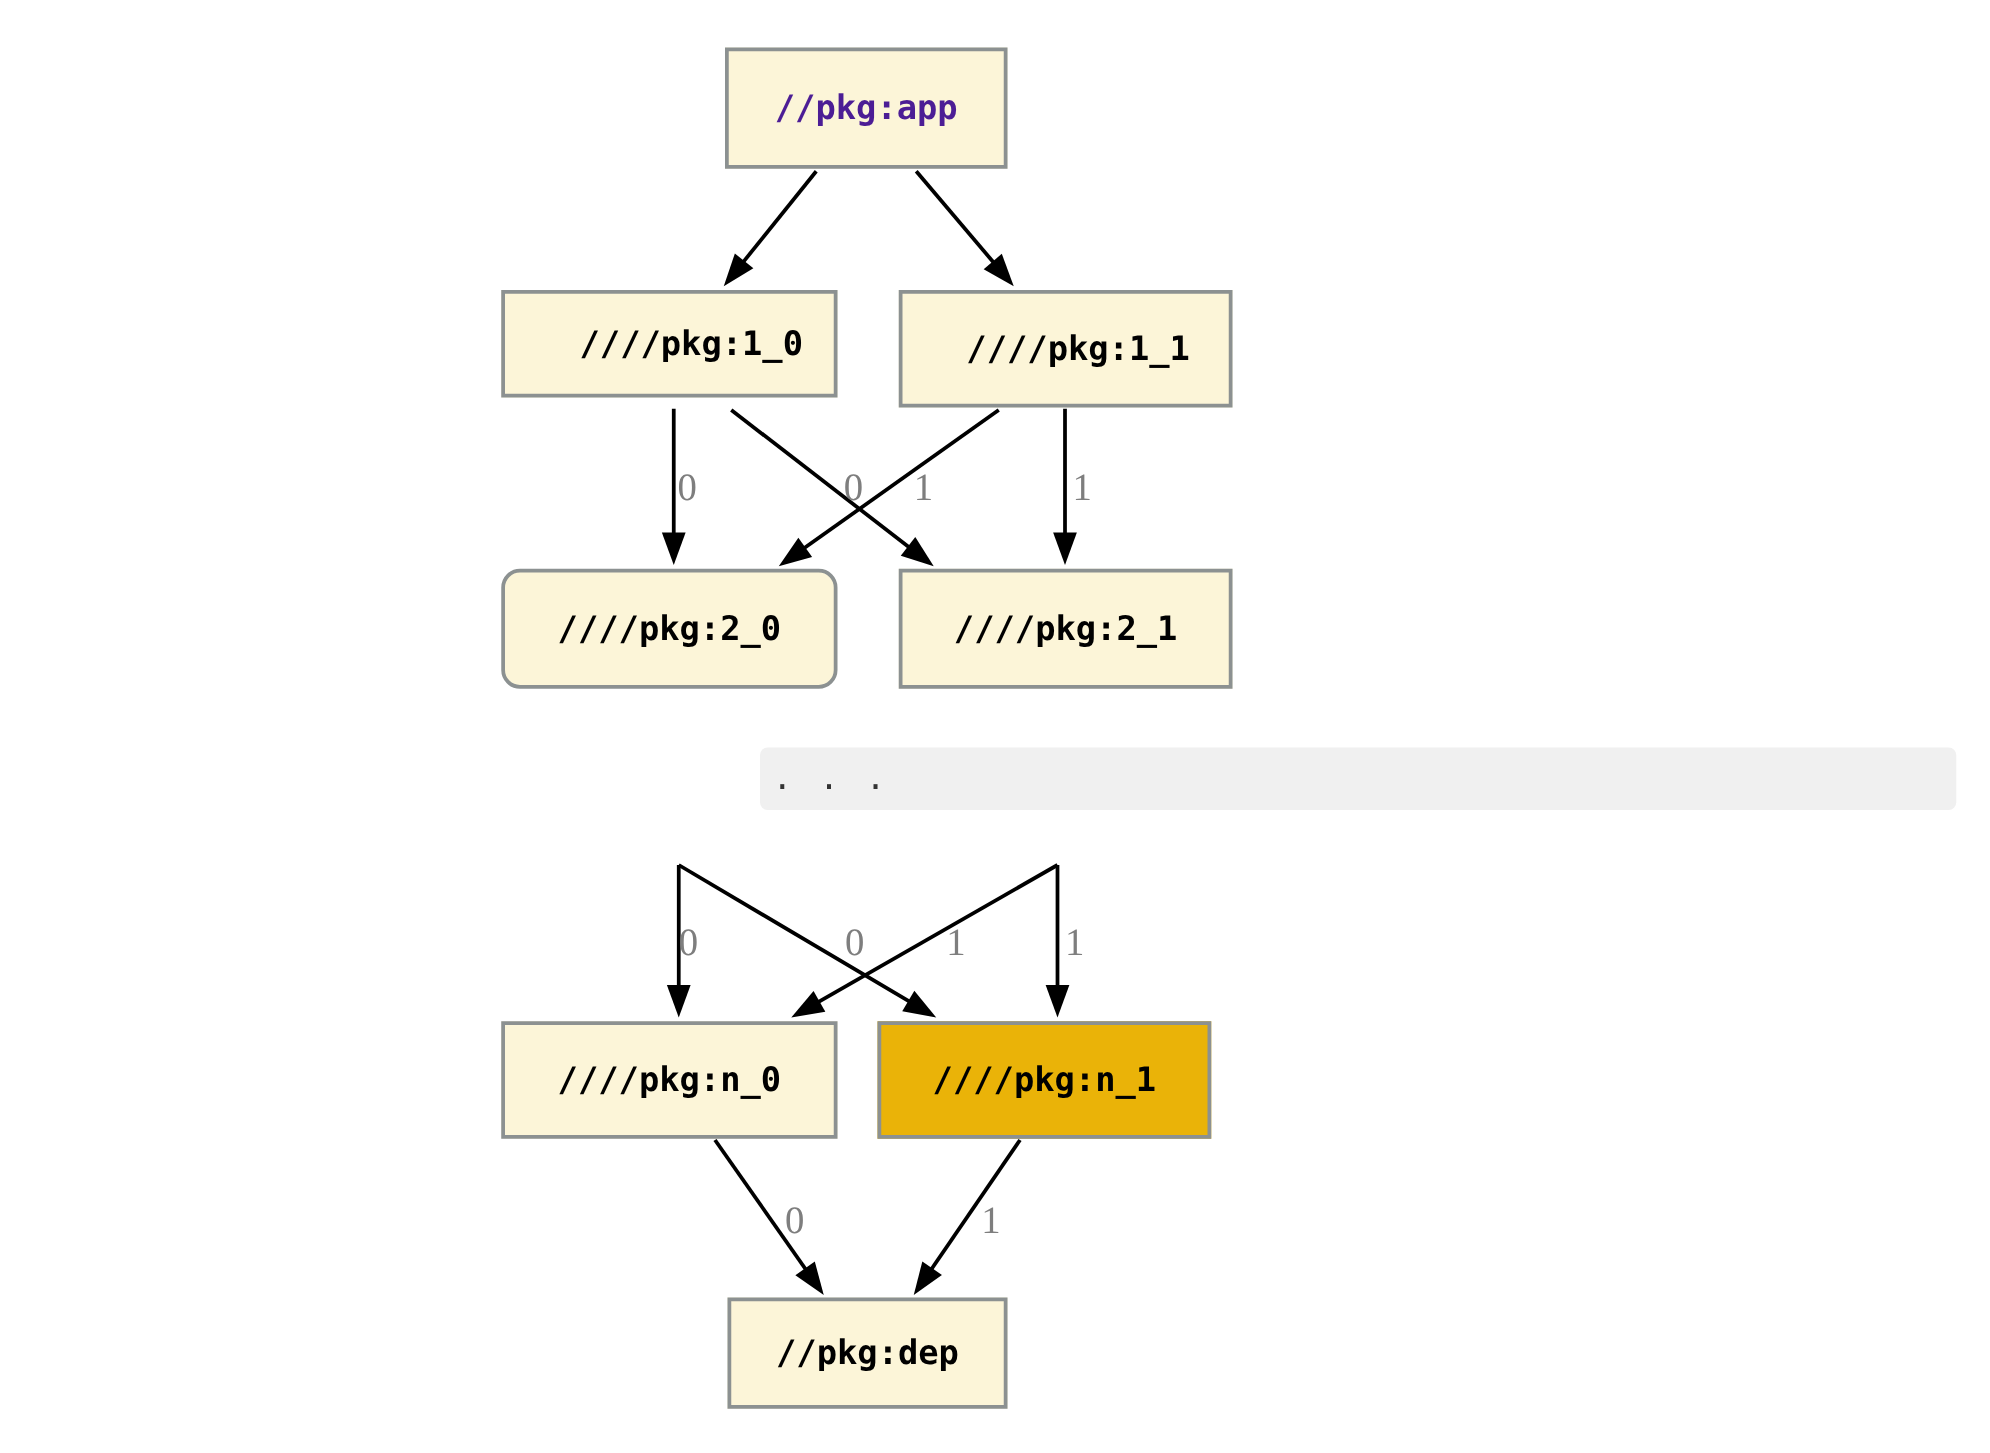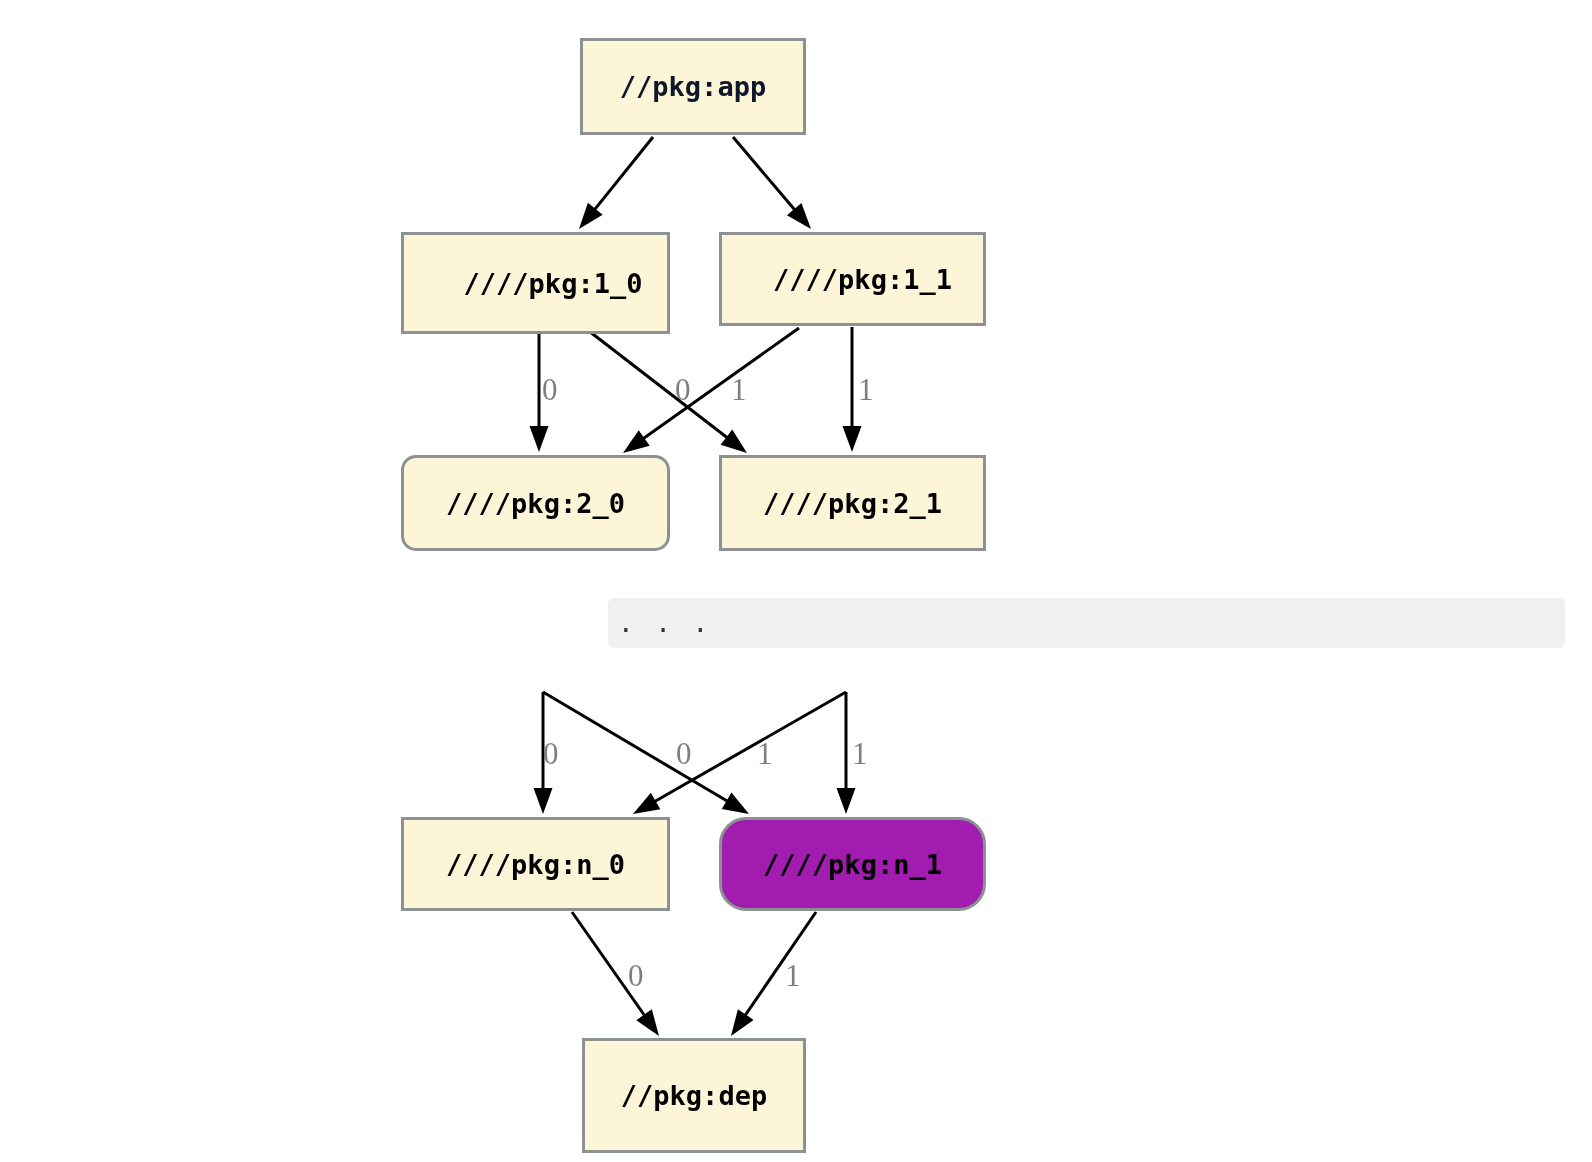--- a/index.html
+++ b/index.html
@@ -80,42 +80,42 @@
       <line x1="846" y1="692" x2="652.090308497043" y2="803.0656448984073" stroke="#000000" stroke-width="3"></line>
       <polygon points="633,814 650.8396203389995,792.8340380289401 660.2829270176477,809.3211226400226" fill="#000000"></polygon>
       <line x1="846" y1="692" x2="846" y2="792" stroke="#000000" stroke-width="3"></line>
       <polygon points="846,814 836.5,788 855.5,788" fill="#000000"></polygon>
       <line x1="572" y1="912" x2="646.3643408431809" y2="1017.9905547649936" stroke="#000000" stroke-width="3"></line>
       <polygon points="659,1036 636.2901423722793,1020.1724175399825 651.8437541661484,1009.2598028136388" fill="#000000"></polygon>
       <line x1="816" y1="912" x2="743.438779776747" y2="1017.8540153845103" stroke="#000000" stroke-width="3"></line>
       <polygon points="731,1036 737.8646100158304,1009.1834541871896 753.5361421837534,1019.9260367216528" fill="#000000"></polygon>
     </svg>
 
-  <div class="node" style="left: 580px; top: 38px; width: 226px; height: 97px; background: rgb(252, 245, 216); border-color: rgb(140, 145, 145); color: #0f172a;">
+  <div class="node" style="left: 580px; top: 38px; width: 226px; height: 97px; background: rgb(252, 245, 216); border-color: rgb(140, 145, 145); color: #4c1d95;">
     <span>//pkg:app</span>
   </div>
-  <div class="node" style="left: 401px; top: 232px; width: 269px; height: 102px; background: rgb(252, 245, 216); border-color: rgb(140, 145, 145); color: rgb(0, 0, 0); padding-left: 35px;">
+  <div class="node" style="left: 401px; top: 232px; width: 269px; height: 86px; background: rgb(252, 245, 216); border-color: rgb(140, 145, 145); color: rgb(0, 0, 0); padding-left: 35px;">
     <span>////pkg:1_0</span>
   </div>
   <div class="node" style="left: 719px; top: 232px; width: 267px; height: 94px; background: rgb(252, 245, 216); border-color: rgb(140, 145, 145); color: rgb(0, 0, 0); padding-left: 20px;">
     <span>////pkg:1_1</span>
   </div>
   <div class="node" style="left: 401px; top: 455px; width: 269px; height: 96px; background: rgb(252, 245, 216); border-color: rgb(140, 145, 145); color: rgb(0, 0, 0); border-radius: 15px;">
     <span>////pkg:2_0</span>
   </div>
   <div class="node" style="left: 719px; top: 455px; width: 267px; height: 96px; background: rgb(252, 245, 216); border-color: rgb(140, 145, 145); color: rgb(0, 0, 0);">
     <span>////pkg:2_1</span>
   </div>
   <div class="node" style="left: 401px; top: 817px; width: 269px; height: 94px; background: rgb(252, 245, 216); border-color: rgb(140, 145, 145); color: rgb(0, 0, 0);">
     <span>////pkg:n_0</span>
   </div>
-  <div class="node" style="left: 719px; top: 817px; width: 267px; height: 94px; background: #a21caf; border-color: rgb(140, 145, 145); color: rgb(0, 0, 0); border-radius: 27px;">
+  <div class="node" style="left: 702px; top: 817px; width: 267px; height: 94px; background: #eab308; border-color: rgb(140, 145, 145); color: rgb(0, 0, 0);">
     <span>////pkg:n_1</span>
   </div>
-  <div class="node" style="left: 582px; top: 1038px; width: 224px; height: 115px; background: rgb(252, 245, 216); border-color: rgb(140, 145, 145); color: rgb(0, 0, 0);">
+  <div class="node" style="left: 582px; top: 1038px; width: 224px; height: 89px; background: rgb(252, 245, 216); border-color: rgb(140, 145, 145); color: rgb(0, 0, 0);">
     <span>//pkg:dep</span>
   </div>
 
   <div id="separator" style="left: 608px; top: 598px; width: 957px; height: 50px; background: rgb(240, 240, 240); color: rgb(51, 51, 51);">
     <span>. . .</span>
   </div>
 <div class="edge-label" style="left: 542px; top: 374px; color: rgb(126, 126, 126);">0</div>
     <div class="edge-label" style="left: 675px; top: 374px; color: rgb(126, 126, 126);">0</div>
     <div class="edge-label" style="left: 731px; top: 374px; color: rgb(126, 126, 126);">1</div>
     <div class="edge-label" style="left: 858px; top: 374px; color: rgb(126, 126, 126);">1</div>

